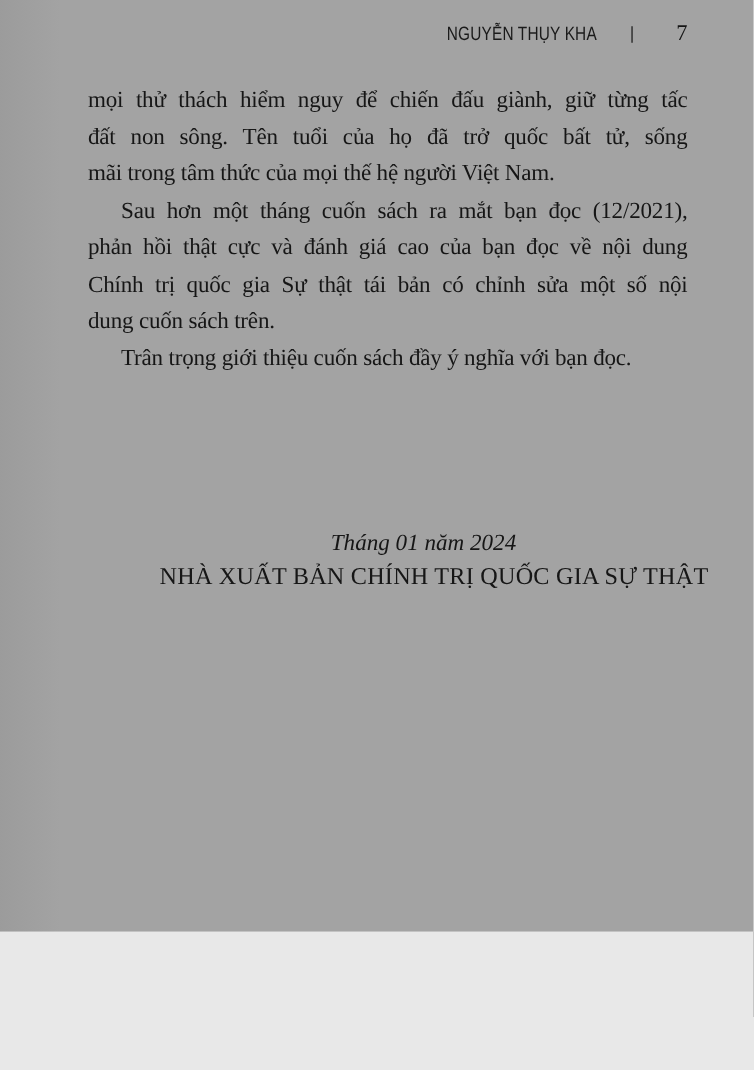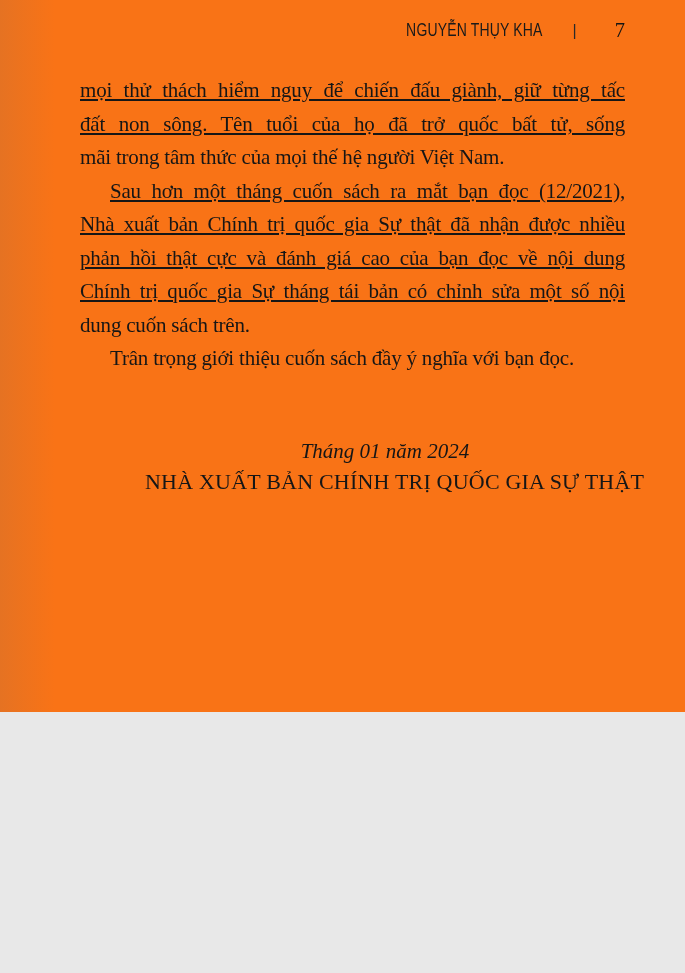--- a/index.html
+++ b/index.html
@@ -1,20 +1,20 @@
 <!DOCTYPE html>
 <html><head>
 <meta charset="utf-8">
 <style>
   html, body { margin: 0; padding: 0; background: #e8e8e8; }
   .page {
     position: relative;
     width: 685px;
-    height: 712px;
-    background: #f97316;
+    height: 847px;
+    background: #a3a3a3;
     overflow: hidden;
     font-family: "Liberation Serif", serif;
   }
   .edge-shade {
     position: absolute;
     left: 0; top: 0; bottom: 0;
     width: 55px;
     background: linear-gradient(to right, rgba(110,110,110,0.14), rgba(255,255,255,0));
     pointer-events: none;
   }
@@ -60,39 +60,39 @@
   }
   .body-text .line {
     height: 33.5px;
     line-height: 33.5px;
     overflow: hidden;
     white-space: normal;
   }
   .body-text .line.justify {
     text-align: justify;
     text-align-last: justify;
-    text-decoration: underline;
   }
   .body-text .line.plain {
     text-align: left;
     text-align-last: left;
   }
   .body-text .line.indent { text-indent: 30px; }
   .signature {
     position: absolute;
     top: 436px;
     left: 145px;
     width: 480px;
     text-align: center;
     color: #161616;
   }
   .signature .date-line {
     font-style: italic;
     font-size: 21px;
     line-height: 30px;
+    margin-top: 42px;
   }
   .signature .publisher-line {
     font-size: 22px;
     line-height: 32px;
     letter-spacing: 0.2px;
     white-space: nowrap;
   }
   .logo {
     position: absolute;
     left: 327px;
@@ -112,23 +112,22 @@
     <span class="author">NGUYỄN THỤY KHA</span>
     <span class="sep">|</span>
     <span class="page-num">7</span>
   </div>
 
   <div class="body-text">
       <div class="line justify">mọi thử thách hiểm nguy để chiến đấu giành, giữ từng tấc</div>
       <div class="line justify">đất non sông. Tên tuổi của họ đã trở quốc bất tử, sống</div>
       <div class="line plain">mãi trong tâm thức của mọi thế hệ người Việt Nam.</div>
       <div class="line justify indent">Sau hơn một tháng cuốn sách ra mắt bạn đọc (12/2021),</div>
-      <div class="line justify">Nhà xuất bản Chính trị quốc gia Sự thật đã nhận được nhiều</div>
       <div class="line justify">phản hồi thật cực và đánh giá cao của bạn đọc về nội dung</div>
-      <div class="line justify">Chính trị quốc gia Sự tháng tái bản có chỉnh sửa một số nội</div>
+      <div class="line justify">Chính trị quốc gia Sự thật tái bản có chỉnh sửa một số nội</div>
       <div class="line plain">dung cuốn sách trên.</div>
       <div class="line plain indent">Trân trọng giới thiệu cuốn sách đầy ý nghĩa với bạn đọc.</div>
     </div>
 
   <div class="signature">
     <div class="date-line">Tháng 01 năm 2024</div>
     <div class="publisher-line">NHÀ XUẤT BẢN CHÍNH TRỊ QUỐC GIA SỰ THẬT</div>
   </div>
 
   <svg class="logo" viewBox="0 0 46 52" xmlns="http://www.w3.org/2000/svg">

